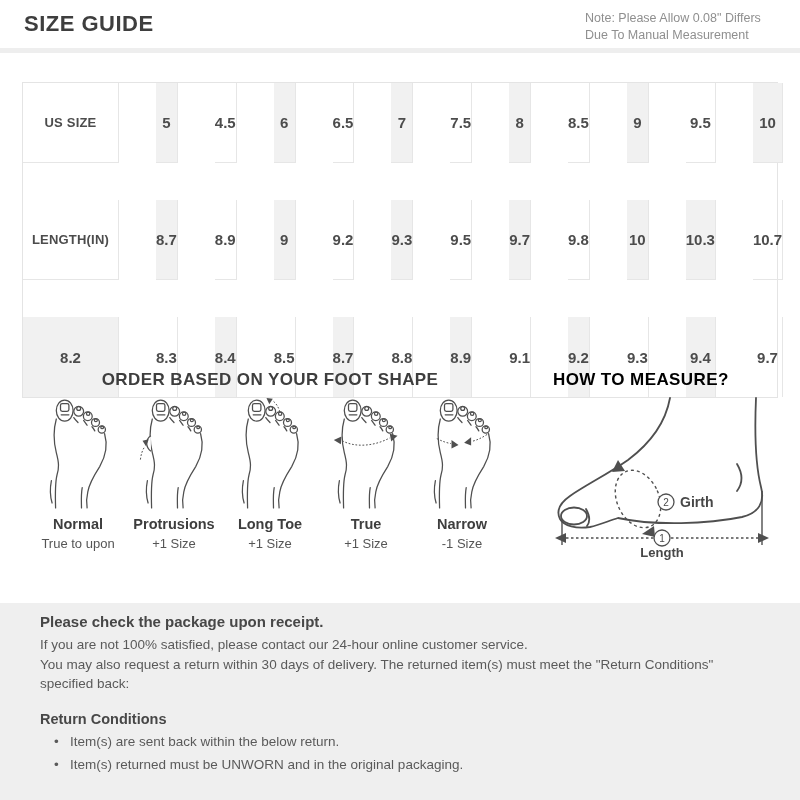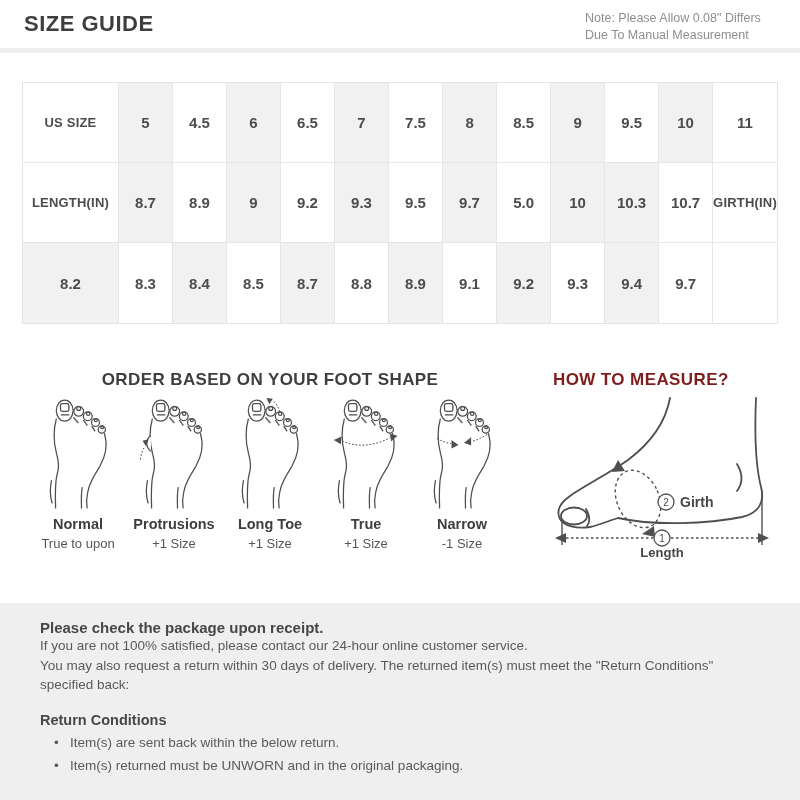--- a/index.html
+++ b/index.html
@@ -7,42 +7,42 @@
   .page {
     position:relative; width:800px; height:800px; overflow:hidden;
     background:#ffffff; font-family:"Liberation Sans", sans-serif; color:#4a4a4a;
   }
   
   .hdr { position:absolute; top:0; left:0; right:0; height:53px; background:#fff; border-bottom:5px solid #eeeeee; }
   .hdr-title { position:absolute; left:24px; top:11px; font-size:22px; font-weight:700; letter-spacing:.5px; color:#3e3e3e; }
   .hdr-note { position:absolute; left:585px; top:10px; font-size:12.5px; line-height:17px; color:#8f8f8f; }
   
   .stable { position:absolute; left:22px; top:82px; width:756px; display:grid;
-    grid-template-columns:96px repeat(12,1fr); grid-auto-rows:80px; border:1px solid #e4e4e4; background:#fff; }
+    grid-template-columns:96px repeat(12,1fr); grid-auto-rows:80px; border:1px solid #e4e4e4; background:#fff;gap:37px; }
   .tcell { display:flex; align-items:center; justify-content:center; border-right:1px solid #e6e6e6; border-bottom:1px solid #e6e6e6; }
   .tcell:nth-child(13n) { border-right:none; }
   .tcell:nth-child(n+27) { border-bottom:none; }
   .sh { background:#f1f1f1; }
   .tlabel { font-size:13px; font-weight:700; letter-spacing:.2px; color:#4c4c4c; }
   .tval { font-size:15px; font-weight:700; color:#4c4c4c; }
   
   .shape-h { position:absolute; left:30px; top:370px; width:480px; text-align:center;
     font-size:17px; font-weight:700; letter-spacing:.4px; color:#3e3e3e; }
-  .meas-h { position:absolute; left:553px; top:370px; font-size:17px; font-weight:700; letter-spacing:.4px; color:#7f1d1d; }
+  .meas-h { position:absolute; left:553px; top:370px; font-size:17px; font-weight:700; letter-spacing:.4px; color:#000000; }
   
   .feet { position:absolute; left:30px; top:398px; width:480px; display:flex; }
   .foot-col { width:96px; text-align:center; }
   .foot-svg { width:70px; height:112px; display:block; margin:0 auto; }
   .foot-name { margin-top:6px; font-size:14.5px; font-weight:700; color:#3e3e3e; }
   .foot-size { margin-top:4px; font-size:13px; color:#555; }
   .meas-fig { position:absolute; left:550px; top:396px; width:240px; height:165px; }
   
-  .notice { position:absolute; left:0; top:603px; width:800px; height:197px; background:#efefef; padding:16px 40px; }
+  .notice { position:absolute; left:0; top:603px; width:800px; height:197px; background:#efefef; padding:10px 40px; }
   .n-head { font-size:15px; font-weight:700; color:#474747; }
-  .n-line { font-size:13.5px; color:#5a5a5a; line-height:19.5px; }
+  .n-line { margin-top:5px; font-size:13.5px; color:#5a5a5a; line-height:19.5px; }
   .n-line2 { font-size:13.5px; color:#5a5a5a; line-height:19.5px; }
   .n-ret { margin-top:17px; font-size:14.5px; font-weight:700; color:#474747; }
   .b-row { display:flex; margin-top:6px; font-size:13.5px; color:#5a5a5a; line-height:17px; }
   .b-dot { width:8px; margin-left:14px; margin-right:8px; color:#5a5a5a; }
   svg text { font-family:"Liberation Sans", sans-serif; }
 </style>
 </head>
 <body>
 
 <div class="page">
@@ -140,21 +140,21 @@
     <div class="tcell sh">
         <span class="tval">9.3</span>
       </div>
     <div class="tcell">
         <span class="tval">9.5</span>
       </div>
     <div class="tcell sh">
         <span class="tval">9.7</span>
       </div>
     <div class="tcell">
-        <span class="tval">5.0</span>
+        <span class="tval">9.8</span>
       </div>
     <div class="tcell sh">
         <span class="tval">10</span>
       </div>
     <div class="tcell sh">
         <span class="tval">10.3</span>
       </div>
     <div class="tcell">
         <span class="tval">10.7</span>
       </div>

